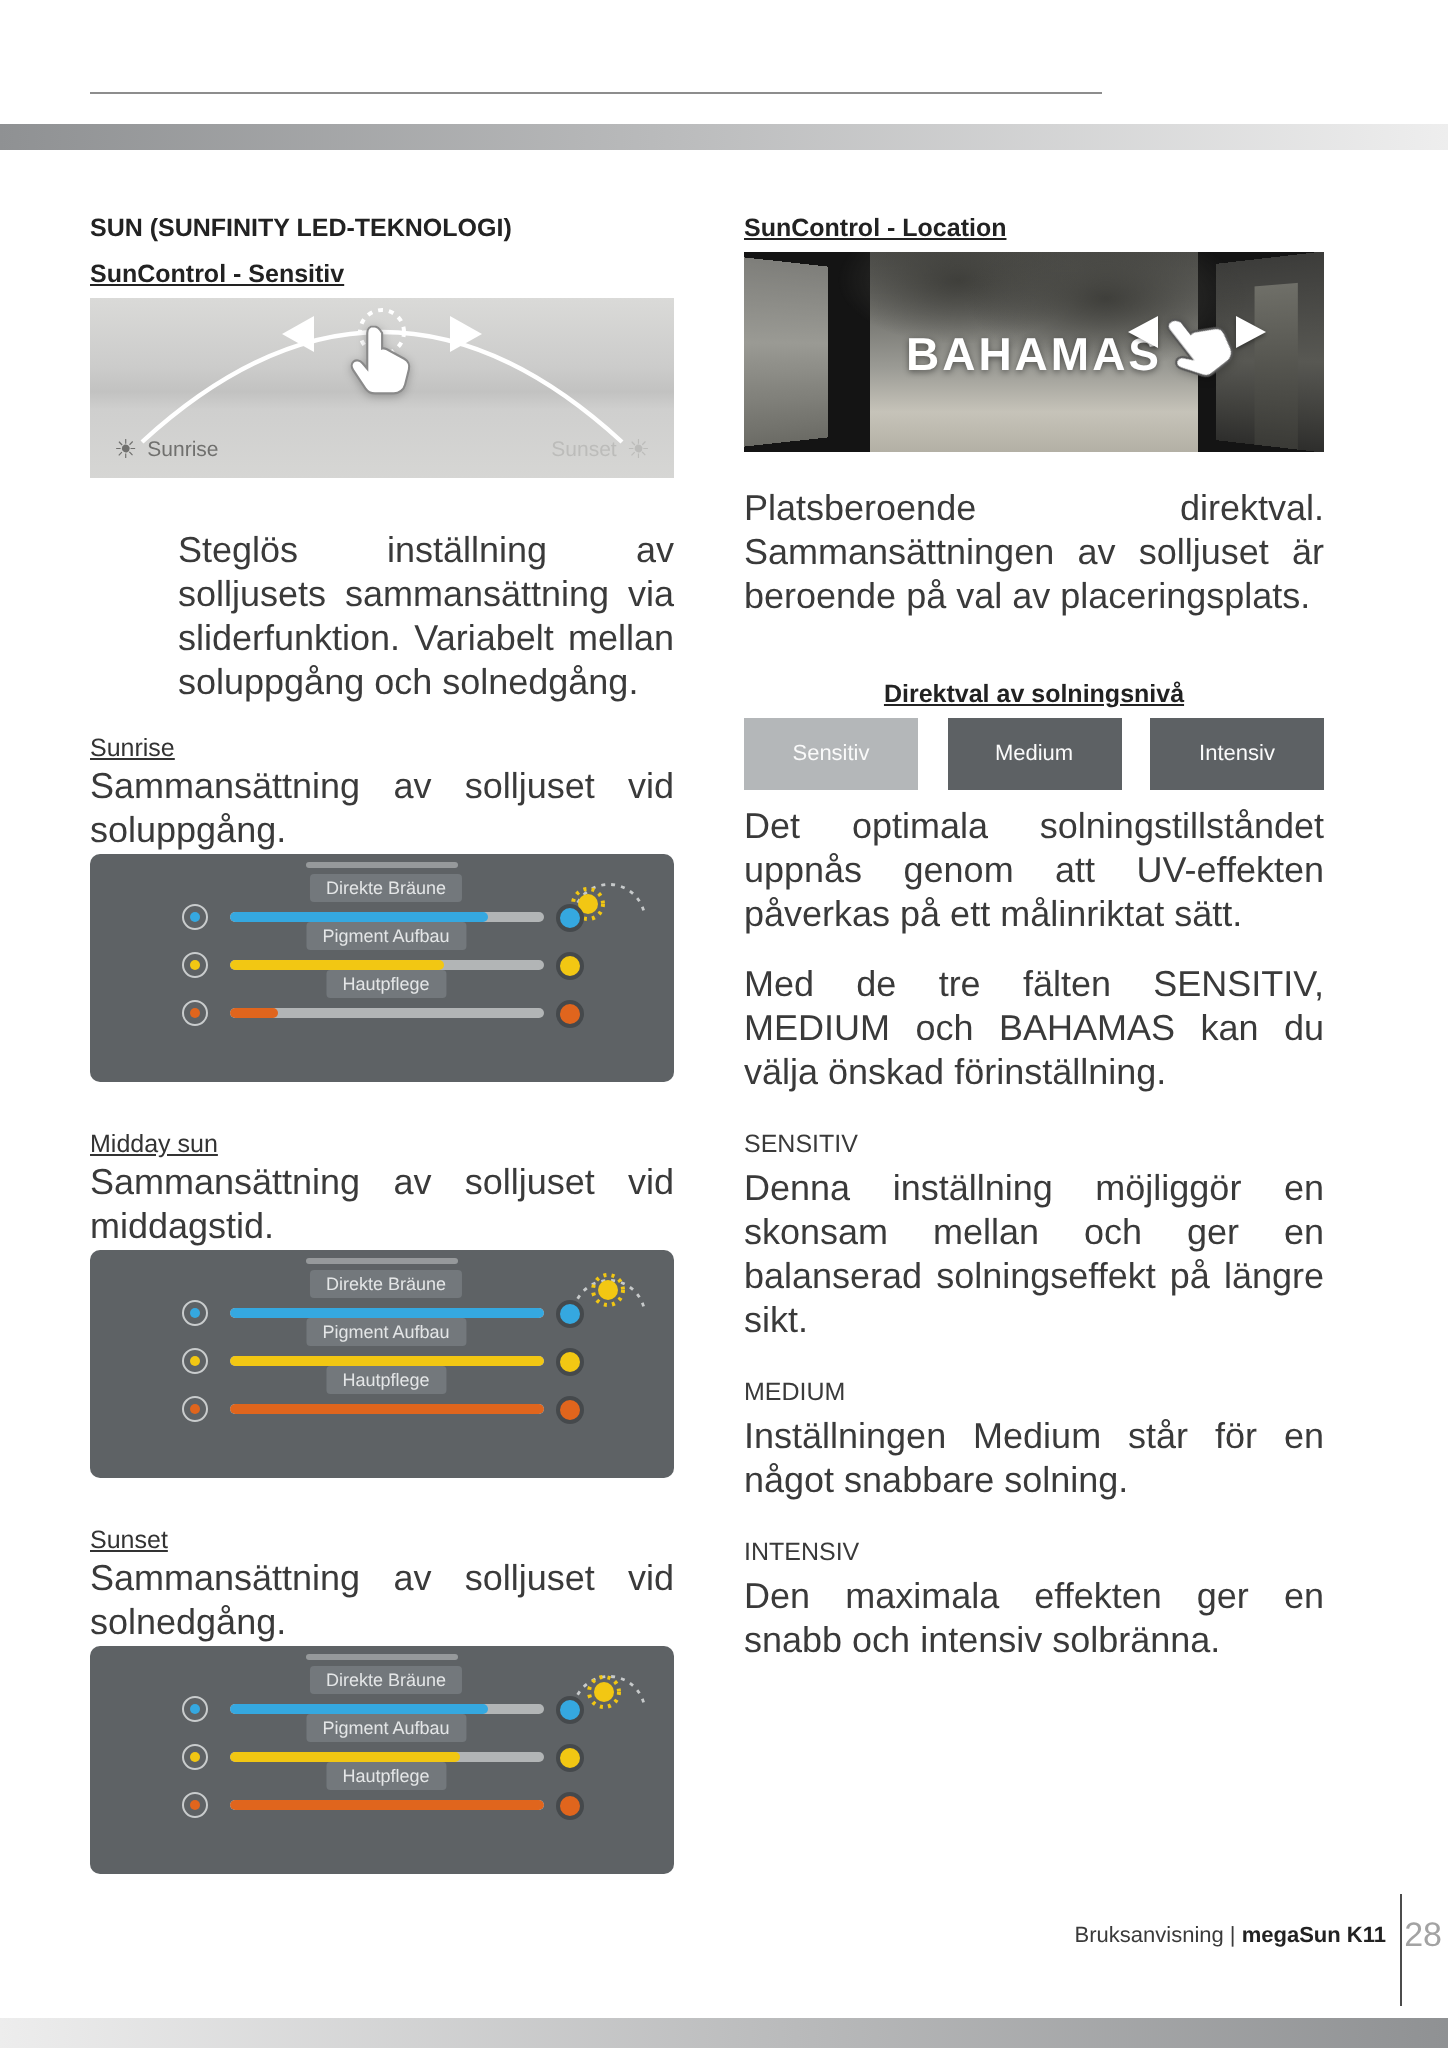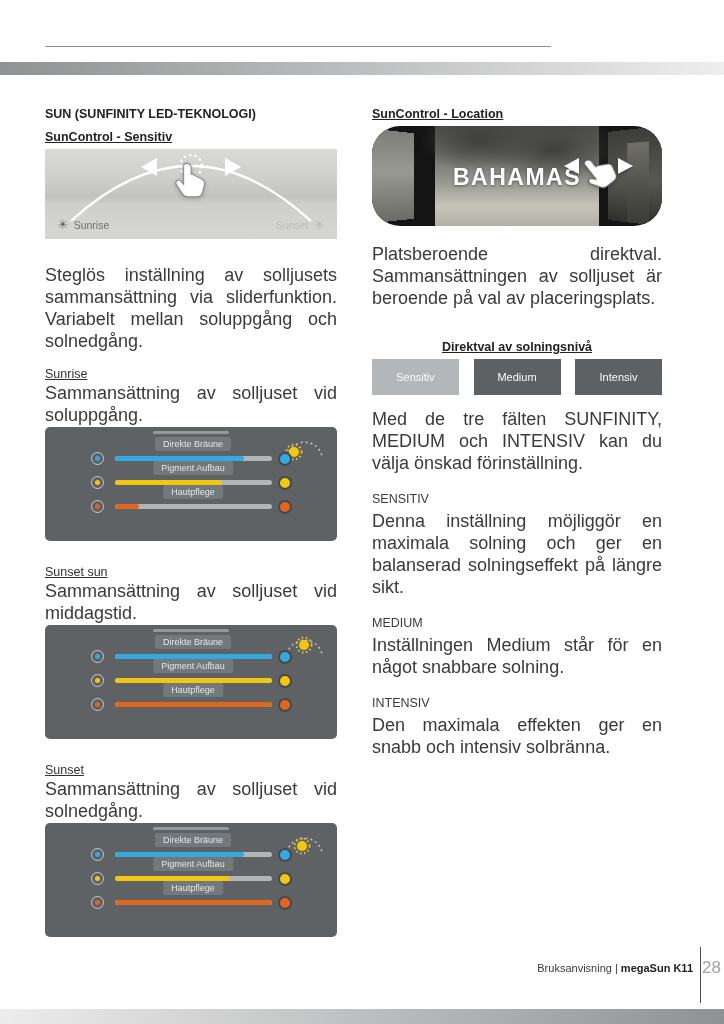--- a/index.html
+++ b/index.html
@@ -17,21 +17,21 @@
 
   
   .col { position:absolute; top:106px; width:292px; }
   .col-left { left:45px; }
   .col-right { left:372px; width:290px; }
 
   .h1 { font-size:12.5px; font-weight:bold; color:#222; line-height:16px; margin-bottom:7px; }
   .h2 { font-size:12.5px; font-weight:bold; color:#222; line-height:16px; text-decoration:underline; margin-bottom:4px; }
   .sub { font-size:12.5px; color:#333; line-height:16px; text-decoration:underline; }
   .body-text { font-size:18px; color:#3a3a3a; line-height:22px; text-align:justify; }
-  .mt25 { margin-top:25px; } .mt23 { margin-top:23px; } .mt17 { margin-top:17px; }
+  .mt25 { margin-top:25px;margin-left:44px; } .mt23 { margin-top:23px; } .mt17 { margin-top:17px; }
   .mt30 { margin-top:30px;text-align:center; } .mt13 { margin-top:13px; } .mt14 { margin-top:14px; } .mt7 { margin-top:7px; }
 
   
   .variabel-img { position:relative; width:292px; height:90px; margin-top:4px; overflow:hidden;
       background:linear-gradient(180deg,#dadad8 0%,#cccccb 38%,#c2c2c1 52%,#cfcfce 62%,#d6d6d4 100%); }
   .variabel-img .corner { position:absolute; bottom:8px; font-size:10.5px; display:flex; align-items:center; gap:5px; }
   .corner-sunrise { left:12px; color:#70706e; }
   .corner-sunset { right:12px; color:#bcbcba; }
   .sun-glyph { font-size:13px; line-height:1; }
   .hand { position:absolute; filter:drop-shadow(0 1px 2px rgba(0,0,0,0.25)); }
@@ -51,21 +51,21 @@
   .chip.r1 { top:10px; } .chip.r2 { top:34px; } .chip.r3 { top:58px; }
   .track { position:absolute; left:70px; width:157px; height:5px; border-radius:3px; background:#b2b5b6; overflow:hidden; }
   .track.r1 { top:29px; } .track.r2 { top:53px; } .track.r3 { top:77px; }
   .fill { height:5px; border-radius:3px; }
   .dot-l { position:absolute; left:46px; width:13px; height:13px; border:1.5px solid #c9cccd; border-radius:50%; }
   .dot-l span { position:absolute; inset:3px; border-radius:50%; }
   .dot-r { position:absolute; left:233px; width:14px; height:14px; border-radius:50%; border:2.5px solid #45494c; }
   .dot-l.r1,.dot-r.r1 { top:25px; } .dot-l.r2,.dot-r.r2 { top:49px; } .dot-l.r3,.dot-r.r3 { top:73px; }
 
   
-  .location-img { position:relative; width:290px; height:100px; margin-top:4px; background:#141414; overflow:hidden;border-radius:28px; }
+  .location-img { position:relative; width:290px; height:100px; margin-top:4px; background:#141414; overflow:hidden; }
   .loc-card { position:absolute; }
   .loc-left { left:-26px; top:4px; width:76px; height:92px;
       background:linear-gradient(180deg,#7e7e7a 0%,#9a9a94 45%,#6b6b65 100%);
       transform:perspective(260px) rotateY(32deg); }
   .loc-right { right:-24px; top:2px; width:88px; height:96px;
       background:linear-gradient(180deg,#3c3c3a 0%,#585853 55%,#2e2e2c 100%);
       transform:perspective(260px) rotateY(-32deg); }
   .loc-right::after { content:""; position:absolute; left:26px; top:14px; width:26px; height:82px;
       background:linear-gradient(180deg,#6f6f68,#3a3a36); }
   .loc-center { left:63px; top:0; width:164px; height:100px;
@@ -163,21 +163,21 @@
       <span class="chip r3">Hautpflege</span>
       <span class="dot-l r3">
           <span style="background: rgb(224, 101, 29);"></span>
         </span>
       <div class="track r3">
           <div class="fill" style="width: 15%; background: rgb(224, 101, 29);"></div>
         </div>
       <span class="dot-r r3" style="background: rgb(224, 101, 29);"></span>
     </div>
 
-    <div class="sub mt23">Sunset sun</div>
+    <div class="sub mt23">Midday sun</div>
     <p class="body-text">Sammansättning av solljuset vid middagstid.</p>
     <div class="panel">
       <div class="panel-dash"></div>
       <div class="sundial sd-midday">
         <svg width="46" height="32">
           <path d="M6 25 A18 18 0 0 1 41 25" fill="none" stroke="#c7cacb" stroke-width="1.4" stroke-dasharray="2 3"></path>
           <g class="sunpos">
               <circle r="5" fill="#f2c713"></circle>
               <circle r="7.5" fill="none" stroke="#f2c713" stroke-width="2" stroke-dasharray="1.5 2.6"></circle>
             </g>
@@ -271,24 +271,25 @@
 
     <p class="body-text mt17">Platsberoende direktval. Sammansättningen av solljuset är beroende på val av placeringsplats.</p>
 
     <div class="h2 mt30">Direktval av solningsnivå</div>
     <div class="btn-row">
       <button class="btn btn-light">Sensitiv</button>
       <button class="btn btn-dark">Medium</button>
       <button class="btn btn-dark">Intensiv</button>
     </div>
 
-    <p class="body-text mt13">Med de tre fälten SUNFINITY, MEDIUM och INTENSIV kan du välja önskad förinställning.</p>
+    <p class="body-text mt7">Det optimala solningstillståndet uppnås genom att UV-effekten påverkas på ett målinriktat sätt.</p>
+    <p class="body-text mt13">Med de tre fälten SENSITIV, MEDIUM och BAHAMAS kan du välja önskad förinställning.</p>
 
     <div class="level-name mt14">SENSITIV</div>
-    <p class="body-text">Denna inställning möjliggör en maximala solning och ger en balanserad solningseffekt på längre sikt.</p>
+    <p class="body-text">Denna inställning möjliggör en skonsam mellan och ger en balanserad solningseffekt på längre sikt.</p>
 
     <div class="level-name mt14">MEDIUM</div>
     <p class="body-text">Inställningen Medium står för en något snabbare solning.</p>
 
     <div class="level-name mt14">INTENSIV</div>
     <p class="body-text">Den maximala effekten ger en snabb och intensiv solbränna.</p>
   </div>
 
   <div class="footer-doc"><span>Bruksanvisning | </span><b>megaSun K11</b></div>
   <div class="footer-divider"></div>

